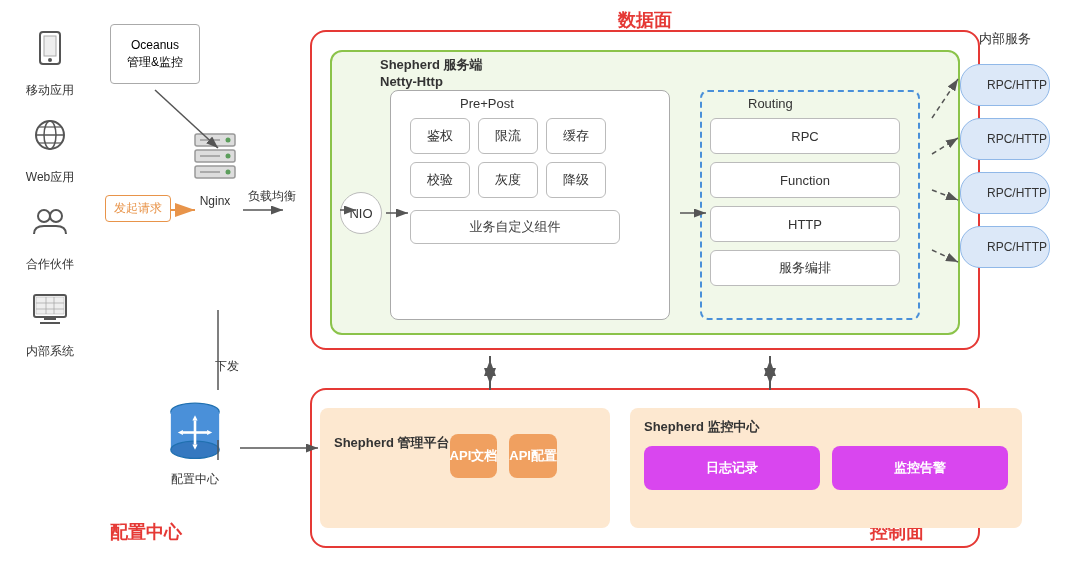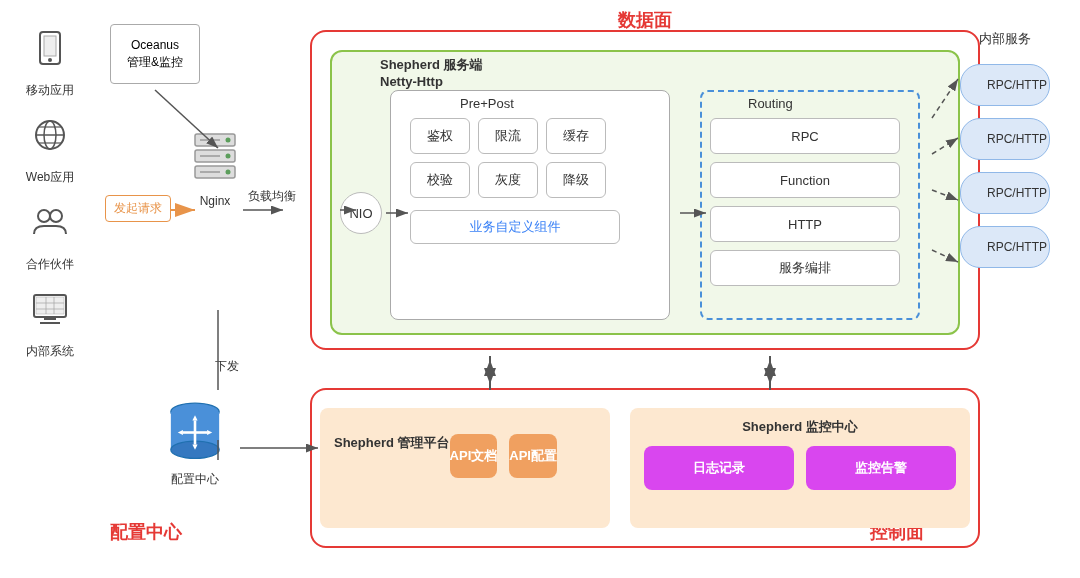--- a/index.html
+++ b/index.html
@@ -223,21 +223,21 @@
       top: 210px;
       width: 210px;
       height: 34px;
       background: #fff;
       border: 1.5px solid #bbb;
       border-radius: 6px;
       display: flex;
       align-items: center;
       justify-content: center;
       font-size: 13px;
-      color: #3b82f6;
+      color: #404040;
     }
 
     
     .nio-box {
       position: absolute;
       left: 340px;
       top: 192px;
       width: 42px;
       height: 42px;
       border: 1.5px solid #bbb;
@@ -383,28 +383,27 @@
       font-size: 13px;
       color: #fff;
       font-weight: bold;
     }
 
     
     .monitor-center {
       position: absolute;
       left: 630px;
       top: 408px;
-      width: 340px;
+      width: 392px;
       height: 120px;
       background: #fde8d0;
       border-radius: 8px;
       display: flex;
       flex-direction: column;
       padding: 10px 14px;
-      text-align: center;
     }
 
     .monitor-center-label {
       font-size: 13px;
       font-weight: bold;
       color: #333;
       margin-bottom: 10px;
     }
 
     .monitor-buttons {

